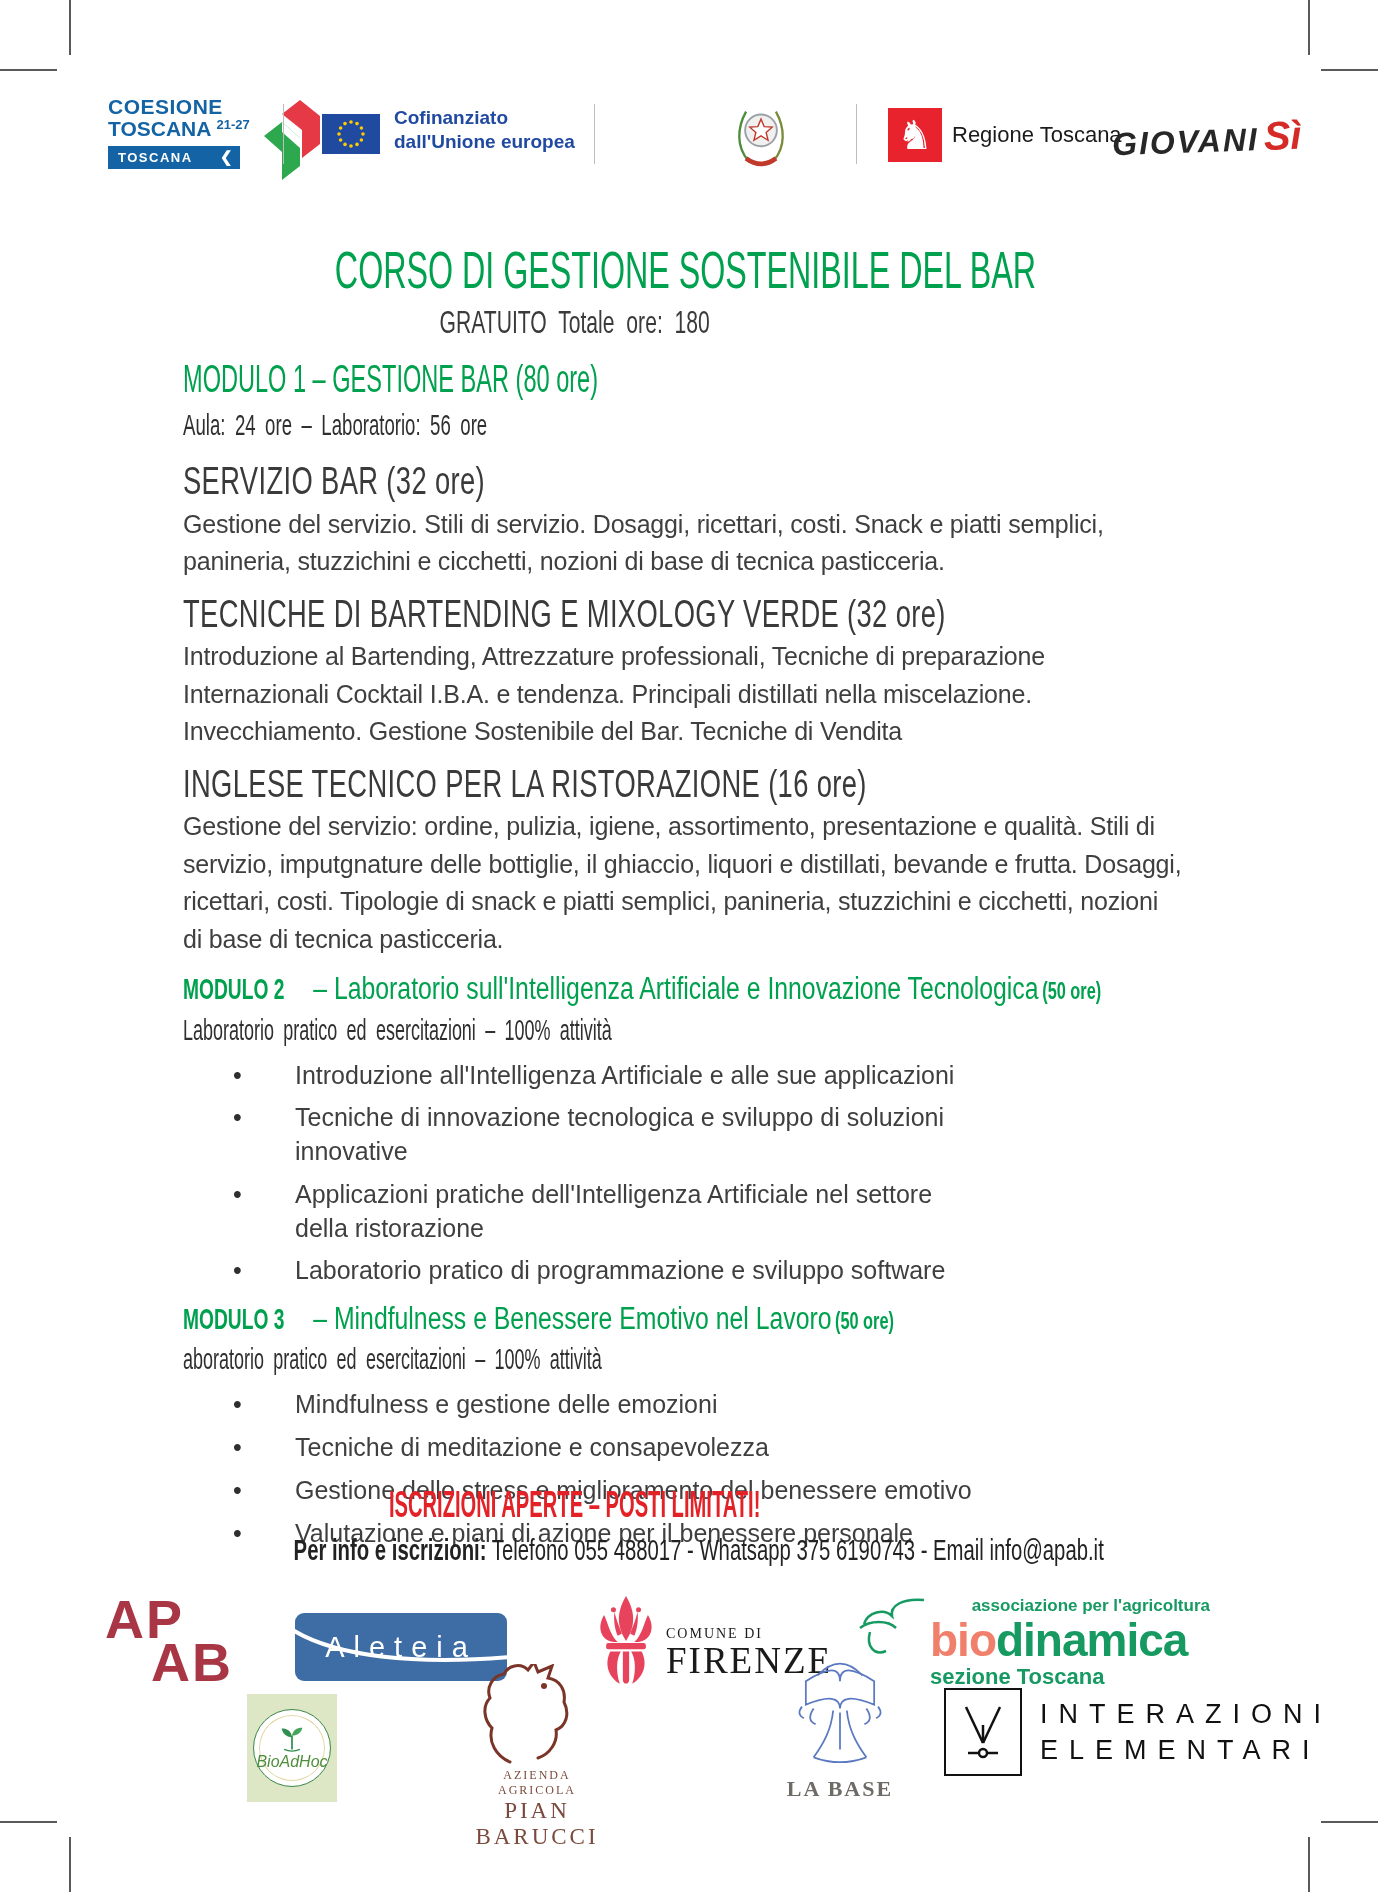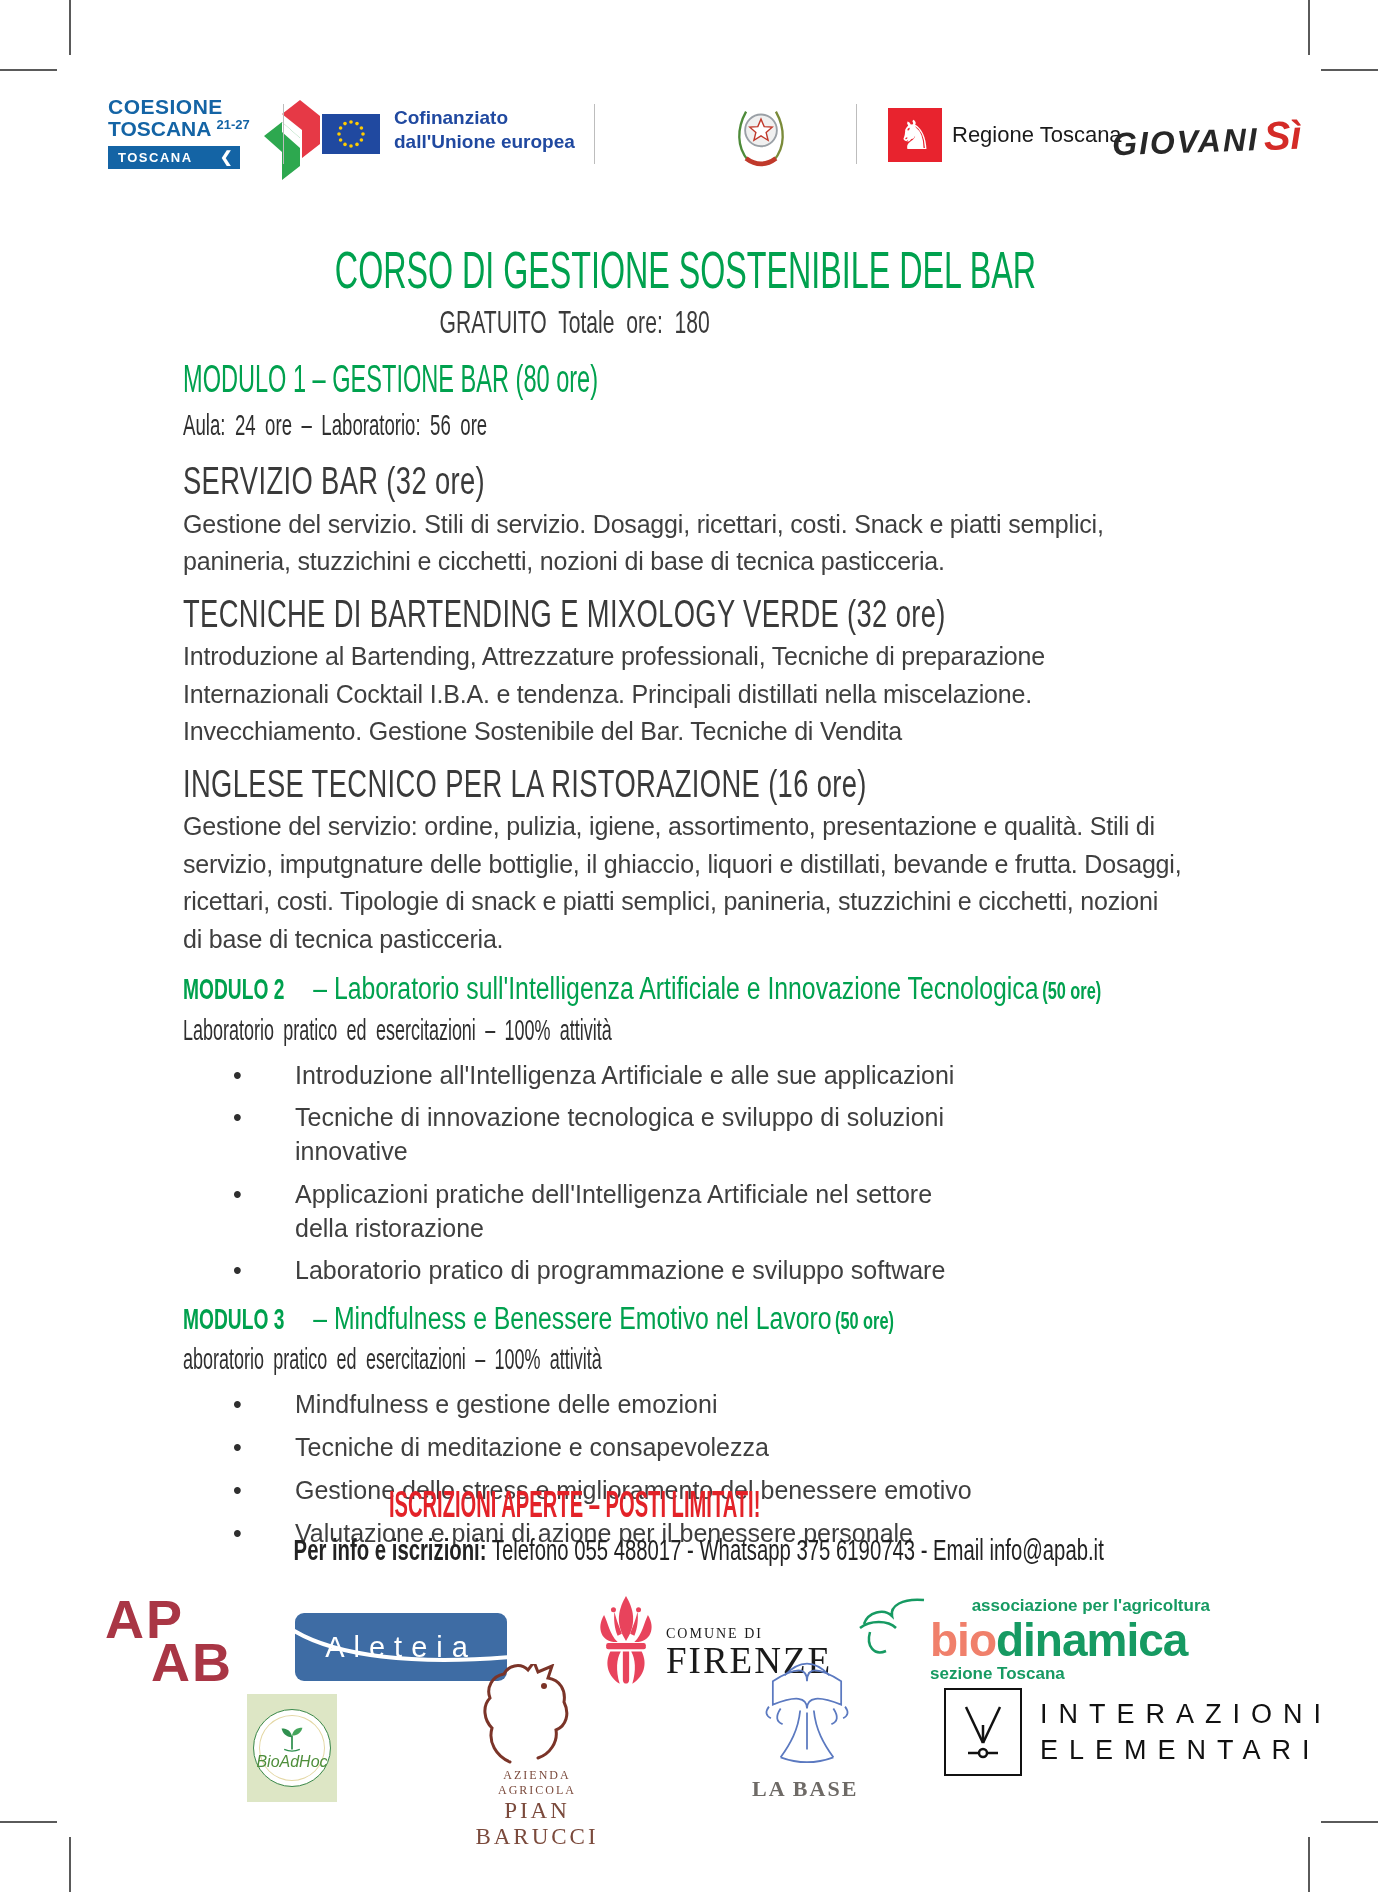--- a/index.html
+++ b/index.html
@@ -78,26 +78,26 @@
   .bioadhoc .bt{font-size:16px;color:#4e8e3b;margin-top:1px;font-style:italic;}
   .fir-fleur{position:absolute;left:594px;top:1594px;}
   .fir-text{position:absolute;left:666px;top:1626px;font-family:"Liberation Serif",serif;color:#1a1a1a;}
   .fir-text .c1{font-size:14px;letter-spacing:2px;}
   .fir-text .c2{font-size:37px;letter-spacing:2px;line-height:1;}
   .biodin{position:absolute;left:930px;top:1596px;width:280px;}
   .biodin .b-top{text-align:right;color:#169a62;font-weight:700;font-size:17px;}
   .biodin .b-main{font-size:46px;font-weight:700;letter-spacing:-1px;line-height:1.05;}
   .biodin .bio{color:#f0806b;}
   .biodin .dn{color:#169a62;}
-  .biodin .b-bottom{color:#169a62;font-weight:700;font-size:17px;margin-top:0;}
+  .biodin .b-bottom{color:#169a62;font-weight:700;font-size:22px;margin-top:0;}
   .biodin-icon{position:absolute;left:856px;top:1596px;}
   .pian{position:absolute;left:452px;top:1664px;width:170px;text-align:center;color:#7b4a3c;}
   .pian .pt{font-size:12px;letter-spacing:2px;word-spacing:26px;font-family:"Liberation Serif",serif;}
   .pian .pn{font-size:23px;letter-spacing:3px;font-family:"Liberation Serif",serif;}
-  .labase{position:absolute;left:752px;top:1650px;width:120px;}
+  .labase{position:absolute;left:780px;top:1650px;width:120px;text-align:center;}
   .labase .lb{font-family:"Liberation Serif",serif;font-weight:700;font-size:22px;letter-spacing:2px;color:#6e6a66;}
   .inter{position:absolute;left:944px;top:1688px;display:flex;align-items:center;gap:18px;}
   .inter .sym{width:74px;height:84px;border:2.5px solid #111;display:flex;align-items:center;justify-content:center;}
   .inter .it{color:#111;font-size:27px;line-height:1.35;letter-spacing:11px;font-weight:500;}
 </style>
 </head>
 <body>
 
 <div class="page">
 

